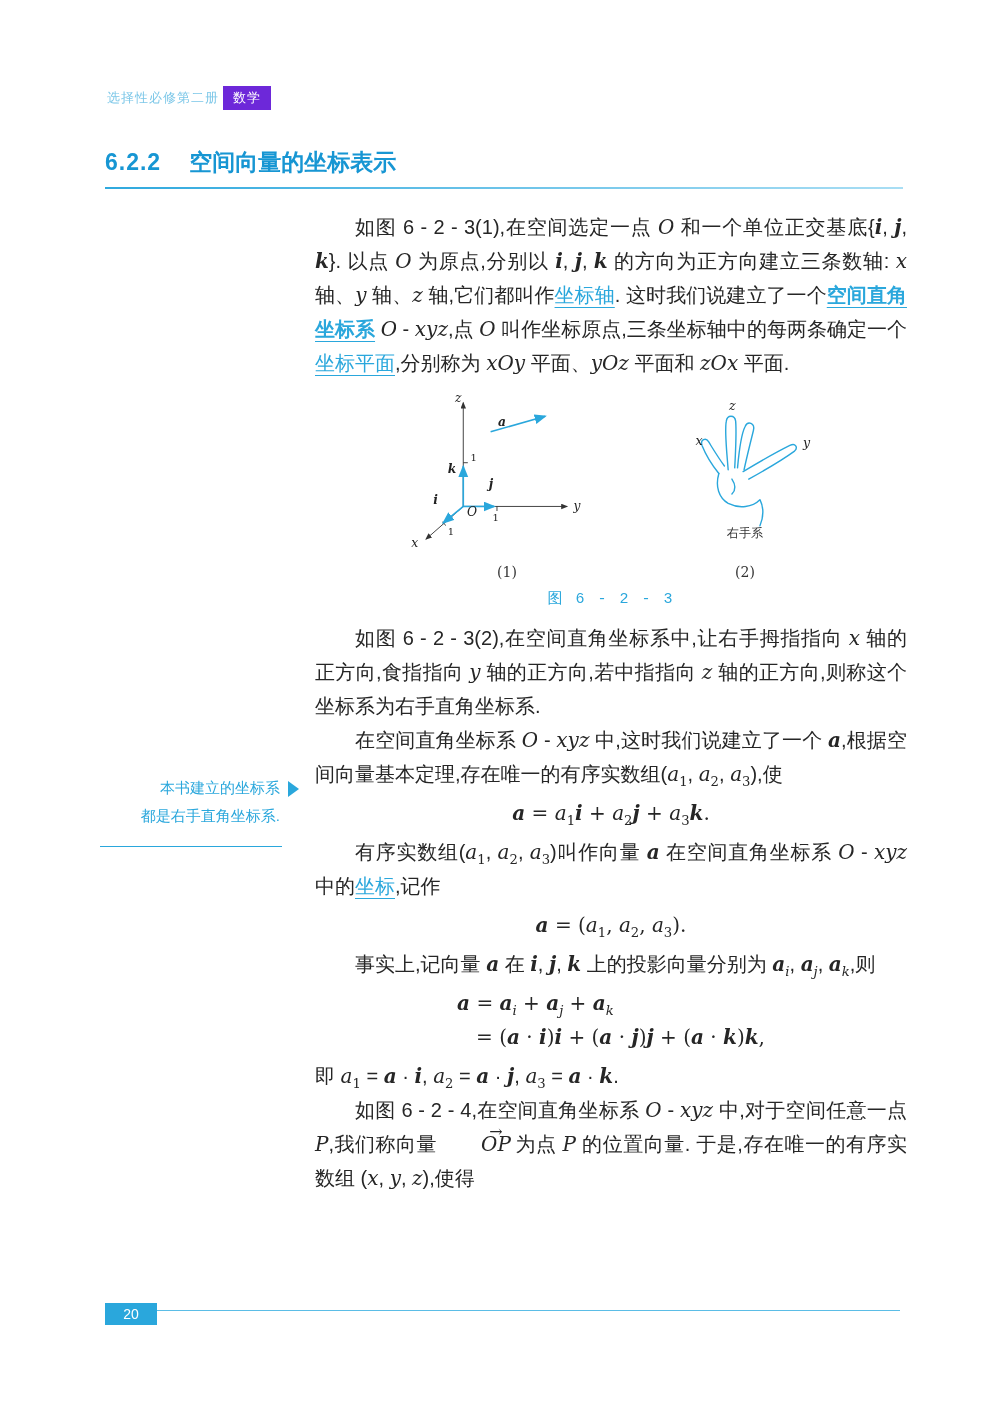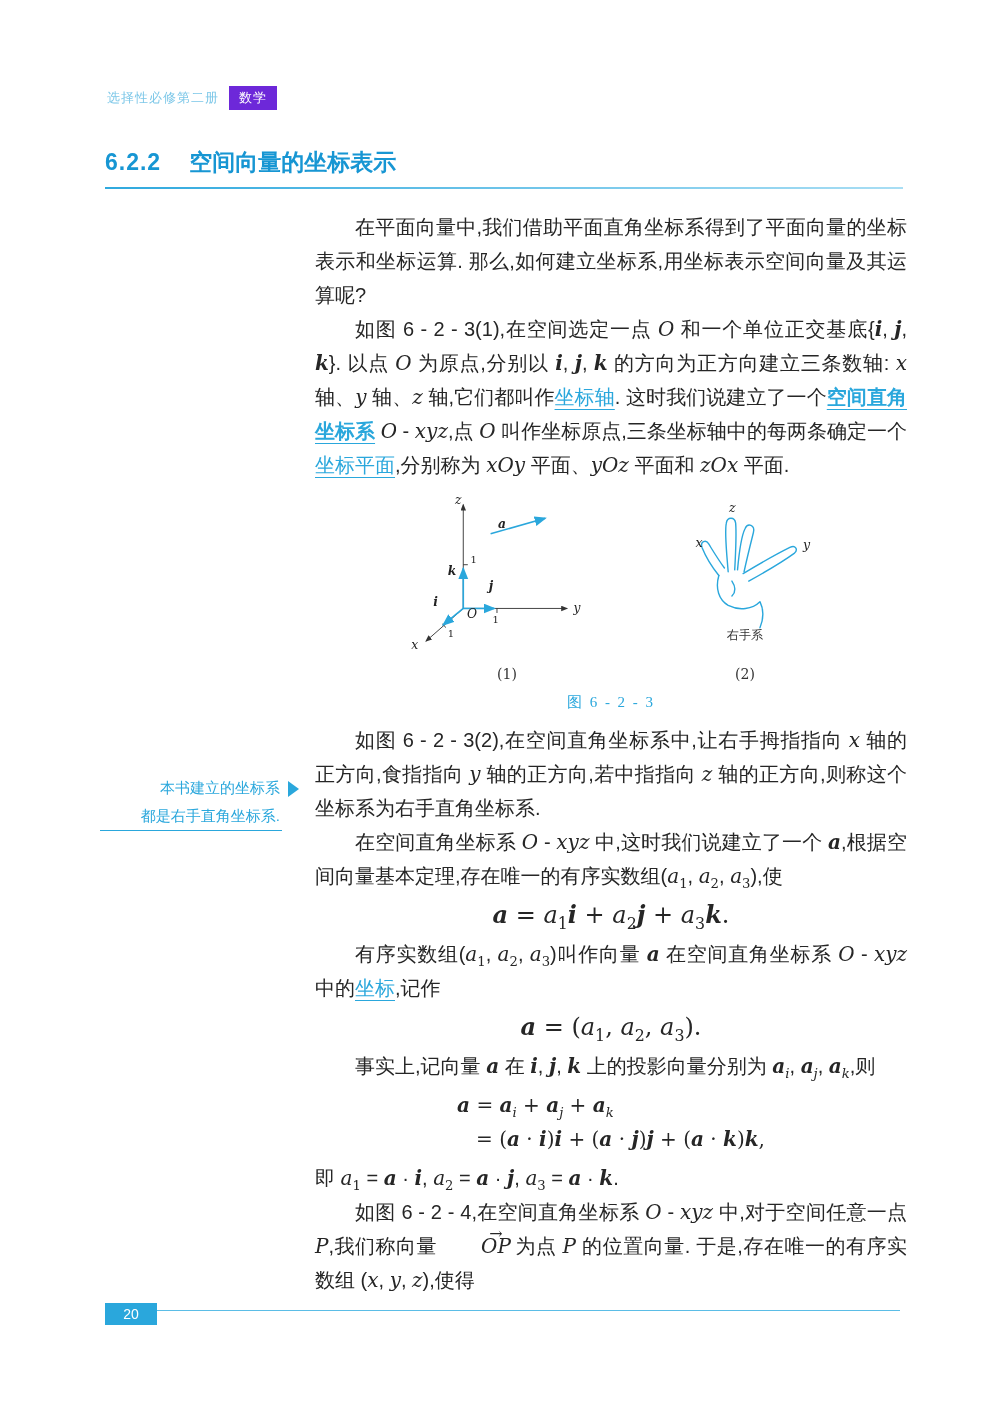--- a/index.html
+++ b/index.html
@@ -4,21 +4,21 @@
 <style>
   html,body{margin:0;padding:0;}
   body{
     width:1000px;height:1402px;background:#ffffff;position:relative;
     font-family:"Liberation Sans",sans-serif;color:#262626;overflow:hidden;
   }
   .page{position:absolute;inset:0;}
 
   
   .hdr{position:absolute;left:105px;top:86px;display:flex;align-items:stretch;font-size:13px;line-height:20px;}
-  .hdr-series{color:#7cc7e8;padding:2px 10px 2px 2px;letter-spacing:1px;}
+  .hdr-series{color:#7cc7e8;padding:2px 4px 2px 2px;letter-spacing:1px;}
   .hdr-subject{background:#6d28d9;color:#ffffff;padding:2px 10px;letter-spacing:1px;}
 
   
   .sec{position:absolute;left:105px;top:147px;width:798px;color:#1796d3;font-weight:bold;font-size:23px;white-space:nowrap;}
   .sec-num{margin-right:28px;letter-spacing:1px;}
   .sec-rule{position:absolute;left:105px;top:187px;width:798px;height:2px;
     background:linear-gradient(to right,#2fa9de,#a9def4);}
 
   
   .body-col{position:absolute;left:315px;top:210px;width:592px;font-size:20px;line-height:34px;text-align:justify;}
@@ -29,38 +29,38 @@
   .mb{font-family:"DejaVu Serif",serif;font-style:italic;font-weight:bold;}
   .term{color:#2aa7dc;text-decoration:underline;text-underline-offset:5px;text-decoration-thickness:1px;}
   .term-b{font-weight:bold;}
   sub{font-size:66%;line-height:0;font-style:normal;font-family:"DejaVu Serif",serif;}
   sub.mi{font-style:italic;font-weight:normal;}
 
   .vec{position:relative;display:inline-block;font-family:"DejaVu Serif",serif;font-style:italic;margin:0 4px;}
   .vec::before{content:"→";position:absolute;left:50%;transform:translateX(-50%);top:-0.72em;font-size:0.8em;font-style:normal;}
 
   
-  .formula{font-family:"DejaVu Serif",serif;text-align:center;margin:5px 0;font-size:24px;}
+  .formula{font-family:"DejaVu Serif",serif;text-align:center;margin:5px 0;font-size:20px;}
   .formula-block{text-align:center;margin:5px 0;font-family:"DejaVu Serif",serif;font-size:20px;}
   .f-inner{display:inline-block;text-align:left;}
   .f-cont{margin-left:19px;}
 
   
   .fig-row{display:flex;justify-content:center;align-items:flex-end;gap:58px;margin:8px 0 0 0;}
   .fig-item{text-align:center;}
   .fig-sub{font-family:"DejaVu Serif",serif;font-size:14px;color:#333;margin-top:1px;line-height:18px;}
-  .fig-cap{text-align:center;color:#2aa7dc;font-size:15px;margin:8px 0 10px 0;letter-spacing:2px;font-family:Liberation Serif, serif;line-height:22px;}
+  .fig-cap{text-align:center;color:#2aa7dc;font-size:15px;margin:8px 0 10px 0;letter-spacing:2px;font-family:Liberation Mono, monospace;line-height:22px;}
   .ax-label{font-family:"DejaVu Serif",serif;font-style:italic;font-size:13.5px;fill:#222;}
   .ax-label-b{font-family:"DejaVu Serif",serif;font-style:italic;font-weight:bold;font-size:13.5px;fill:#222;}
   .ax-unit{font-family:"DejaVu Serif",serif;font-size:11px;fill:#222;}
   .hand-cap{font-family:"Liberation Sans",sans-serif;font-size:13px;fill:#333;}
 
   
   .note{position:absolute;left:100px;top:774px;width:182px;color:#2aa7dc;font-size:15px;line-height:28px;text-align:right;}
-  .note-text{border-bottom:1px solid #2aa7dc;padding-bottom:0;padding-right:2px;}
+  .note-text{border-bottom:1px solid #2aa7dc;padding-bottom:16px;padding-right:2px;}
   .note-arrow{position:absolute;right:-17px;top:7px;width:0;height:0;
     border-left:11px solid #2aa7dc;border-top:8px solid transparent;border-bottom:8px solid transparent;}
 
   
   .pg-line{position:absolute;left:105px;top:1310px;width:795px;height:1px;background:#5bbde6;}
   .pg-box{position:absolute;left:105px;top:1291px;width:52px;height:22px;background:#2aa7dc;color:#ffffff;
     font-size:14px;display:flex;align-items:center;justify-content:center;margin-top:12px;}
 </style>
 </head>
 <body>
@@ -72,21 +72,20 @@
     <span class="hdr-subject">数学</span>
   </div>
 
   <div class="sec">
     <span class="sec-num">6.2.2</span><span>空间向量的坐标表示</span>
   </div>
   <div class="sec-rule"></div>
 
   <div class="body-col">
 
-    <p class="para indent"><span>在平面向量中,我们借助平面直角坐标系得到了平面向量的坐标表示和坐标运算. 那么,如何建立坐标系,用坐标表示空间向量及其运算呢?</span></p>
     <p class="para indent"><span>如图 6 - 2 - 3(1),在空间选定一点 </span><span class="mi">O</span><span> 和一个单位正交基底{</span><span class="mb">i</span><span>, </span><span class="mb">j</span><span>, </span><span class="mb">k</span><span>}. 以点 </span><span class="mi">O</span><span> 为原点,分别以 </span><span class="mb">i</span><span>, </span><span class="mb">j</span><span>, </span><span class="mb">k</span><span> 的方向为正方向建立三条数轴: </span><span class="mi">x</span><span> 轴、</span><span class="mi">y</span><span> 轴、</span><span class="mi">z</span><span> 轴,它们都叫作</span><span class="term">坐标轴</span><span>. 这时我们说建立了一个</span><span class="term term-b">空间直角坐标系</span><span> </span><span class="mi">O</span><span> - </span><span class="mi">xyz</span><span>,点 </span><span class="mi">O</span><span> 叫作坐标原点,三条坐标轴中的每两条确定一个</span><span class="term">坐标平面</span><span>,分别称为 </span><span class="mi">xOy</span><span> 平面、</span><span class="mi">yOz</span><span> 平面和 </span><span class="mi">zOx</span><span> 平面.</span></p>
 
     <div class="fig-row">
       <div class="fig-item">
         <svg width="210" height="164" viewBox="0 0 230 180">
           <defs>
             <marker id="mb" markerWidth="9" markerHeight="8" refX="6.5" refY="3" orient="auto">
               <path d="M0,0 L7.5,3 L0,6 Z" fill="#333"></path>
             </marker>
             <marker id="mc" markerWidth="9" markerHeight="8" refX="6.5" refY="3" orient="auto">

